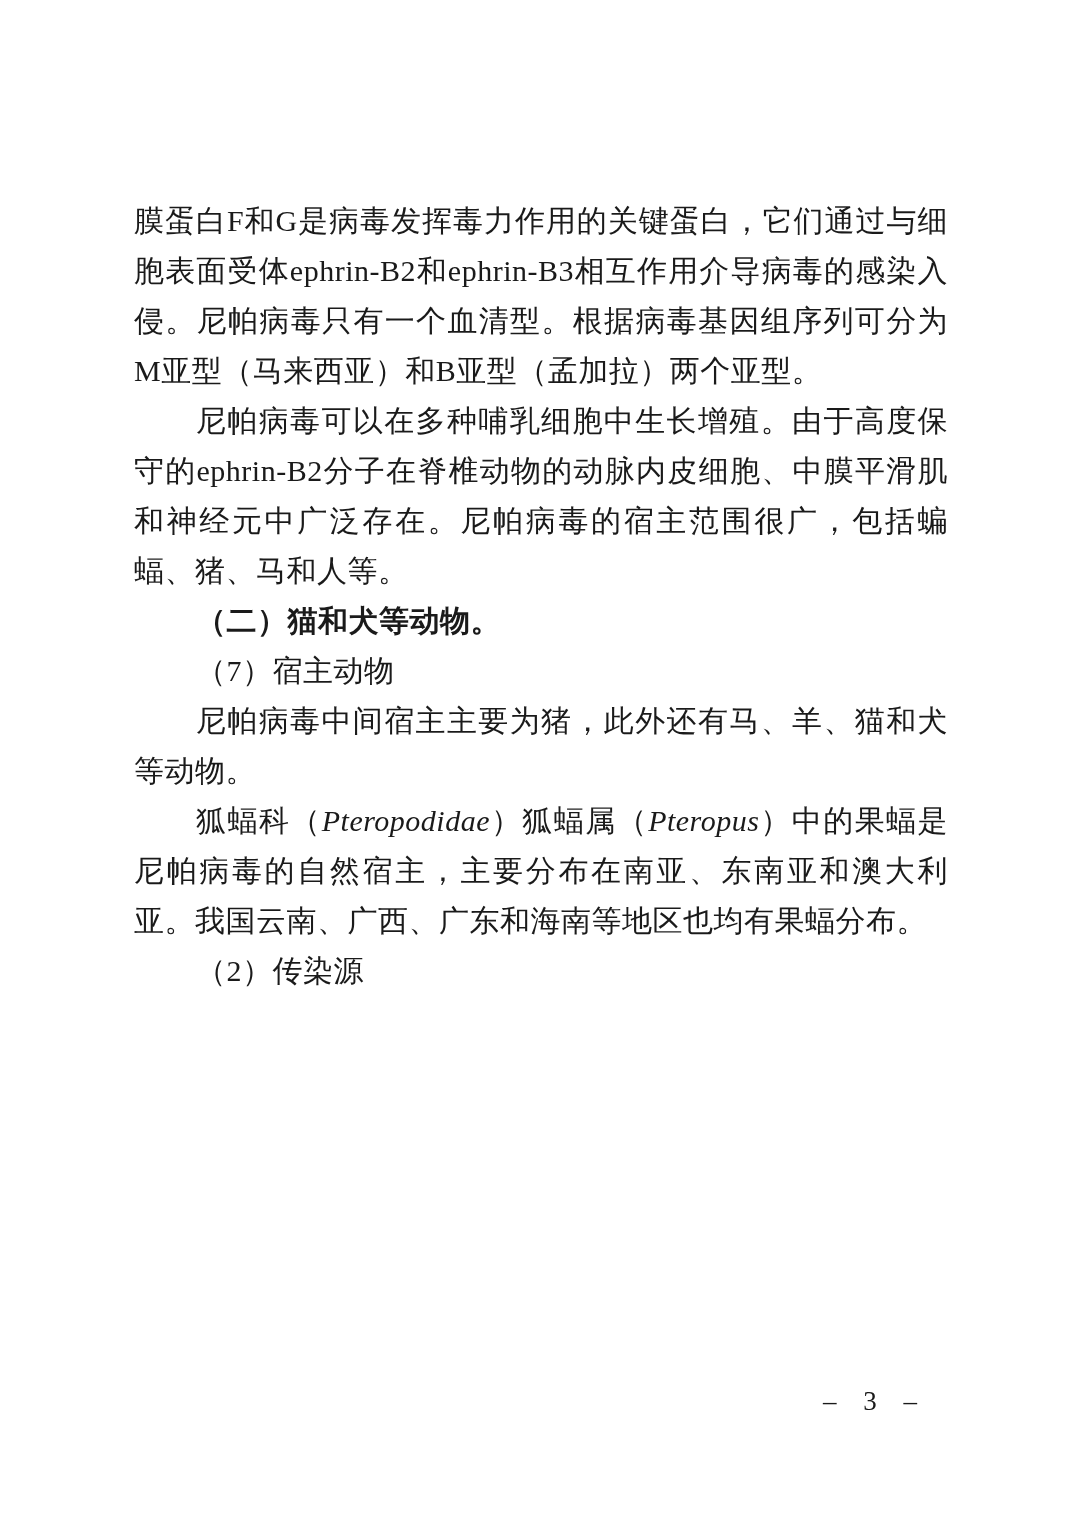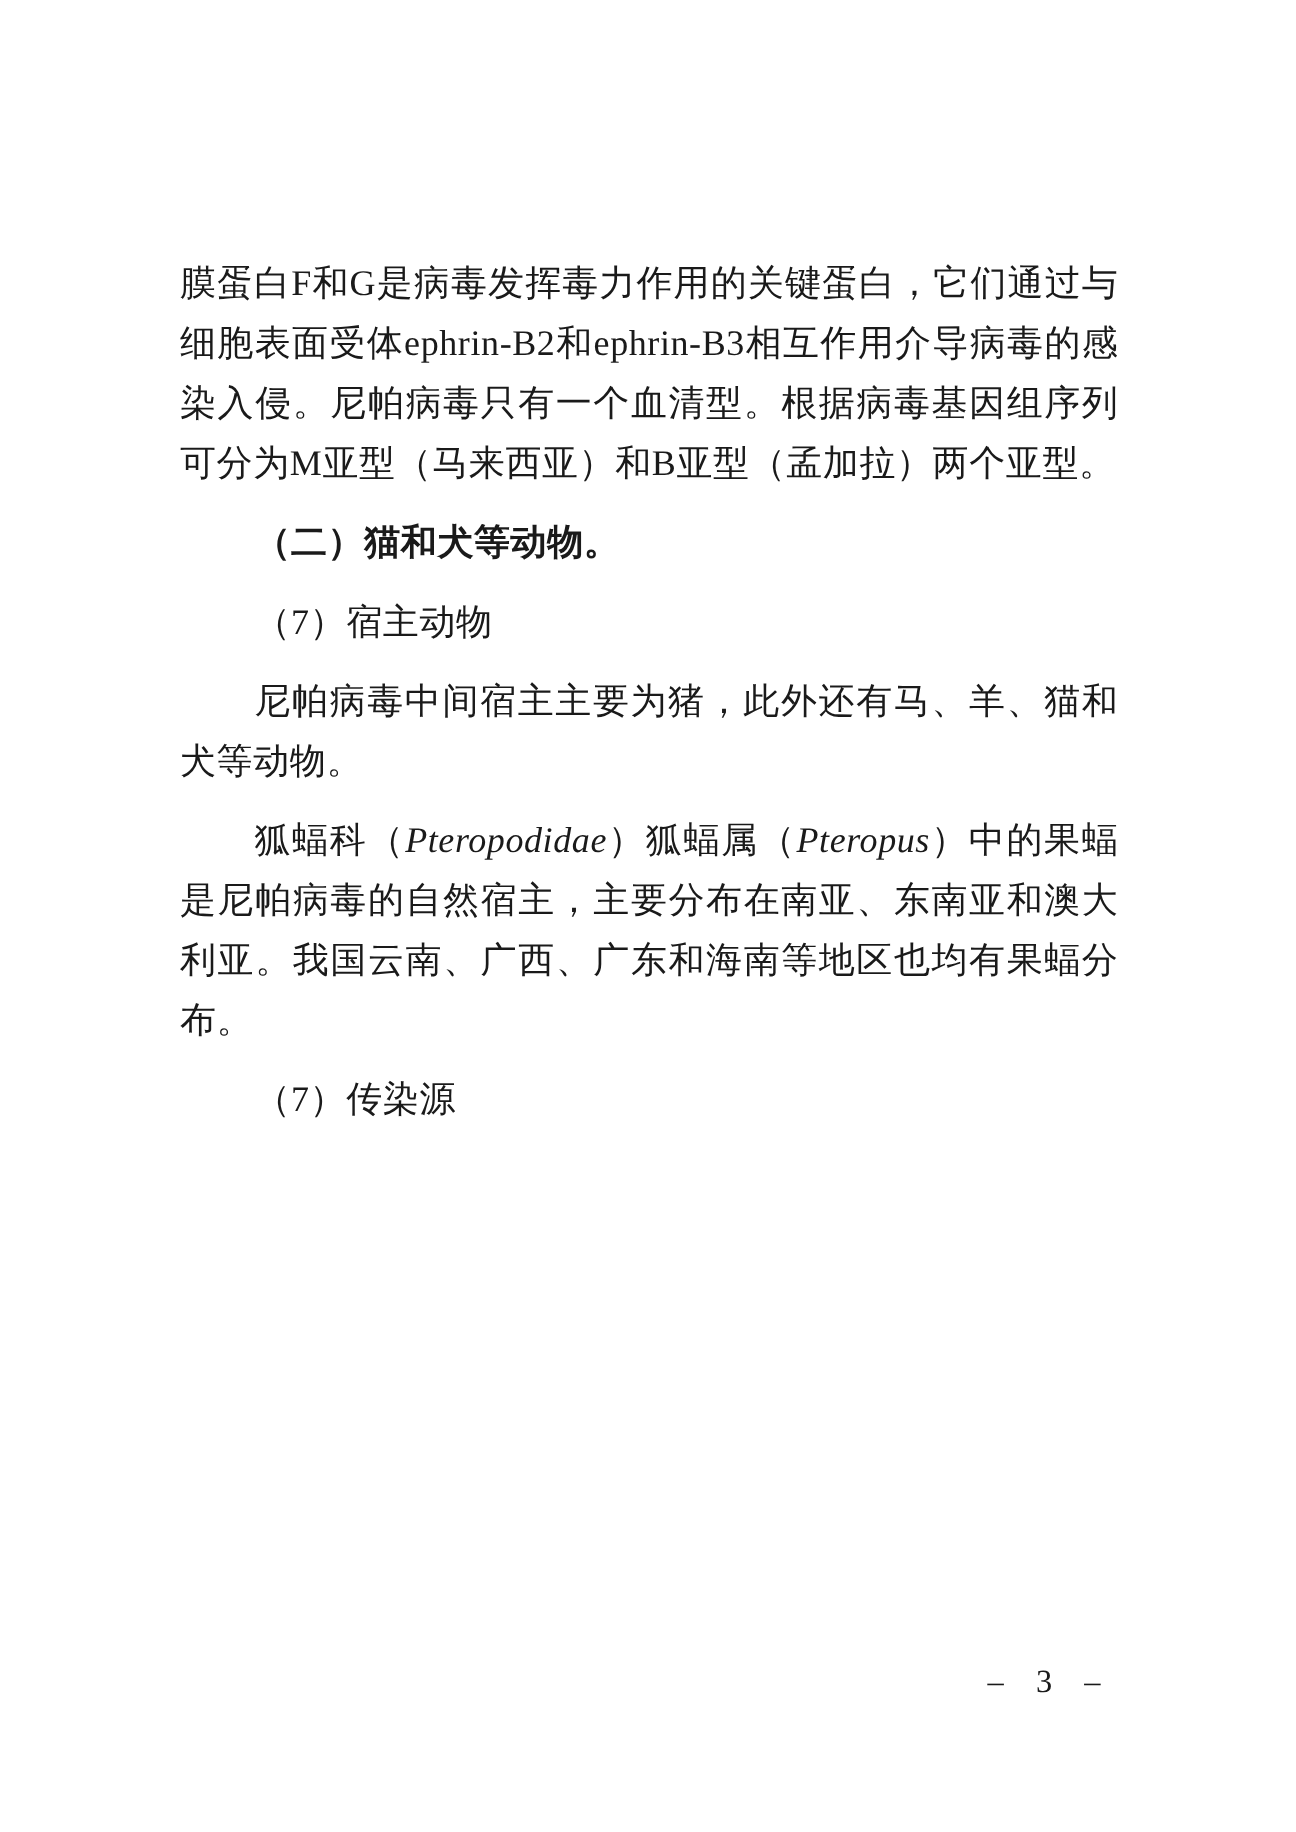--- a/index.html
+++ b/index.html
@@ -20,21 +20,21 @@
     position: absolute;
     left: 134px;
     top: 196px;
     width: 814px;
     font-size: 30px;
     line-height: 50px;
     text-align: justify;
     letter-spacing: 0.5px;
   }
   .para {
-    margin: 16px;
+    margin: 0;
     padding: 0;
     text-indent: 62px;
   }
   .para.no-indent {
     text-indent: 0;
   }
   .para.heading {
     font-weight: bold;
   }
   .latin-italic {
@@ -52,32 +52,33 @@
   }
 </style>
 </head>
 <body>
 
 <div class="page">
   <div class="content">
 
     <p class="para no-indent">膜蛋白F和G是病毒发挥毒力作用的关键蛋白，它们通过与细胞表面受体ephrin-B2和ephrin-B3相互作用介导病毒的感染入侵。尼帕病毒只有一个血清型。根据病毒基因组序列可分为M亚型（马来西亚）和B亚型（孟加拉）两个亚型。</p>
 
+    <p class="para">尼帕病毒可以在多种哺乳细胞中生长增殖。由于高度保守的ephrin-B2分子在脊椎动物的动脉内皮细胞、中膜平滑肌和神经元中广泛存在。尼帕病毒的宿主范围很广，包括蝙蝠、猪、马和人等。</p>
 
 
 
     <p class="para heading">（二）猫和犬等动物。</p>
 
 
     <p class="para">（7）宿主动物</p>
 
     <p class="para">尼帕病毒中间宿主主要为猪，此外还有马、羊、猫和犬等动物。</p>
 
     <p class="para">
       <span>狐蝠科（</span><span class="latin-italic">Pteropodidae</span><span>）狐蝠属（</span><span class="latin-italic">Pteropus</span><span>）中的果蝠是尼帕病毒的自然宿主，主要分布在南亚、东南亚和澳大利亚。我国云南、广西、广东和海南等地区也均有果蝠分布。</span>
     </p>
 
-    <p class="para">（7）传染源</p>
+    <p class="para">（2）传染源</p>
 
   </div>
 
   <div class="page-number">– 3 –</div>
 </div>
 
 </body></html>

